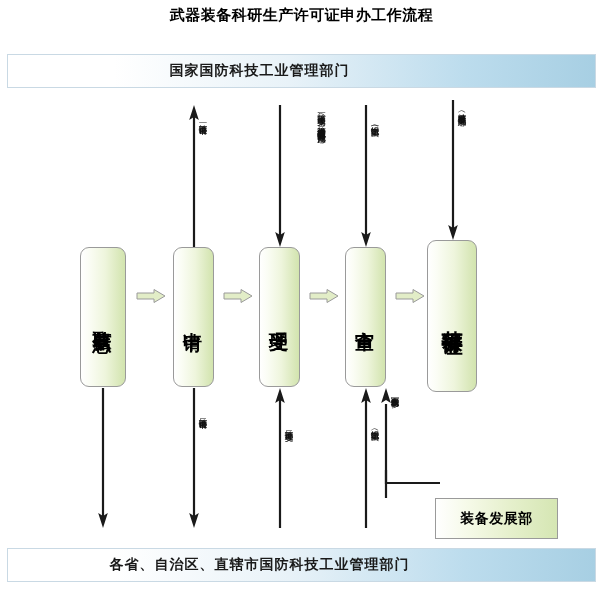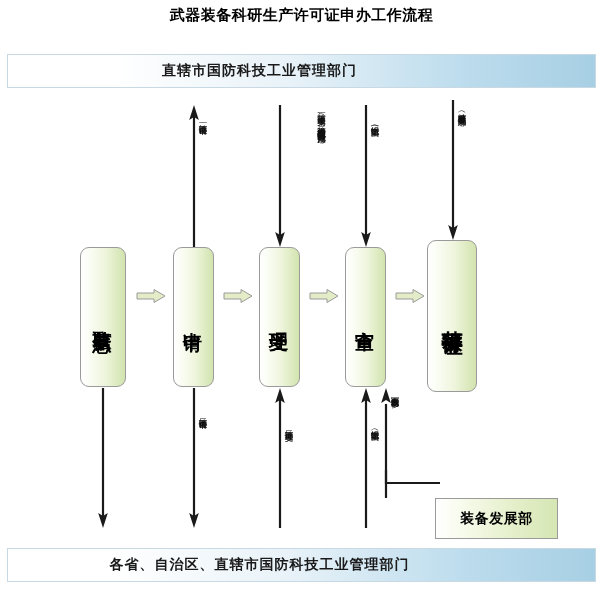--- a/index.html
+++ b/index.html
@@ -96,21 +96,21 @@
   }
 </style>
 </head>
 <body>
 
 <div id="root">
 
   <div class="title">武器装备科研生产许可证申办工作流程</div>
 
   <div class="banner" id="banner-top">
-    <span>直辖市国防科技工业管理部门</span>
+    <span>国家国防科技工业管理部门</span>
   </div>
 
   <div class="banner" id="banner-bottom">
     <span>各省、自治区、直辖市国防科技工业管理部门</span>
   </div>
 
   <div class="conn" style="left:186px;top:105px;">
     <svg width="16" height="142" viewBox="0 0 16 142">
       <line x1="8" y1="142" x2="8" y2="12" stroke="#1a1a1a" stroke-width="2.2"></line>
       <polygon points="8,0 3.2,15 8,12 12.8,15" fill="#1a1a1a"></polygon>

